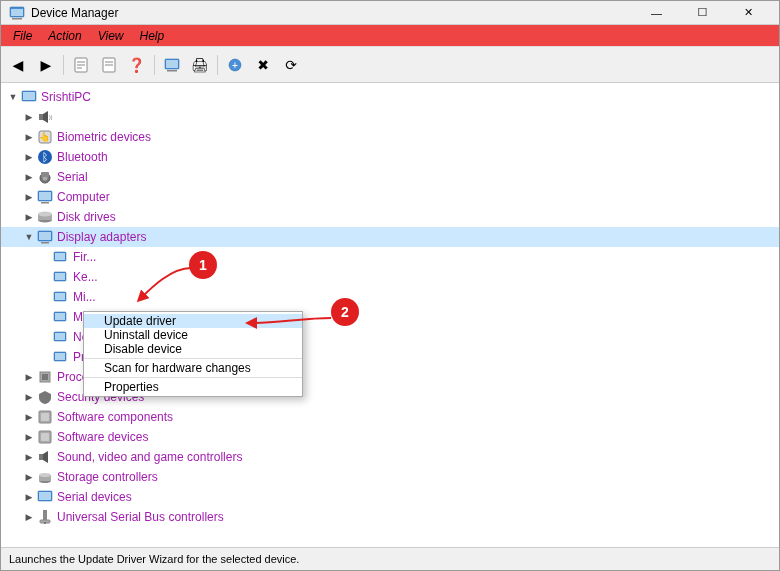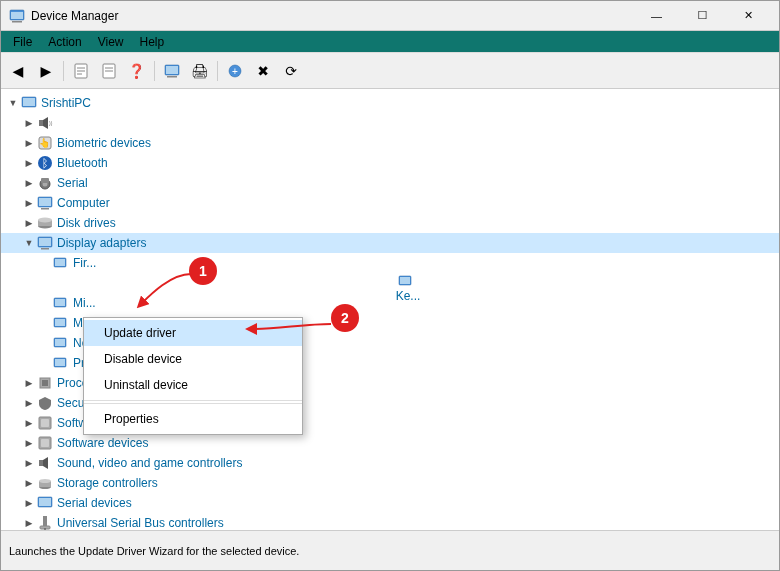--- a/index.html
+++ b/index.html
@@ -14,21 +14,21 @@
     .window {
       width: 780px;
       height: 571px;
       background: #fff;
       border: 1px solid #999;
       display: flex;
       flex-direction: column;
     }
     .title-bar {
       background: #f0f0f0;
-      height: 30px;
+      height: 24px;
       display: flex;
       align-items: center;
       padding: 0 8px;
       border-bottom: 1px solid #ccc;
       user-select: none;
     }
     .title-bar-icon {
       width: 16px;
       height: 16px;
       margin-right: 6px;
@@ -47,26 +47,27 @@
       height: 30px;
       border: none;
       background: transparent;
       cursor: pointer;
       font-size: 11px;
       display: flex;
       align-items: center;
       justify-content: center;
     }
     .menu-bar {
-      background: #0f766e;
+      background: #ef4444;
       height: 22px;
       display: flex;
       align-items: center;
       padding: 0 4px;
       border-bottom: 1px solid #ddd;
+      font-style: italic;
     }
     .menu-item {
       padding: 2px 8px;
       cursor: pointer;
       font-size: 12px;
     }
     .toolbar {
       background: #f0f0f0;
       height: 36px;
       display: flex;
@@ -128,36 +129,36 @@
       width: 16px;
       height: 16px;
       margin-right: 4px;
       display: inline-flex;
       align-items: center;
       justify-content: center;
       font-size: 13px;
     }
     .item-label {
       font-size: 12px;
-      color: #0369a1;
+      color: #a21caf;
     }
     
     .context-menu {
       position: absolute;
       left: 82px;
       top: 228px;
       width: 220px;
       background: #fff;
       border: 1px solid #aaa;
       box-shadow: 3px 3px 8px rgba(0,0,0,0.25);
       z-index: 100;
       padding: 2px 0;
     }
     .ctx-item {
-      padding: 6px 20px;
+      padding: 0 20px;
       cursor: pointer;
       font-size: 12px;
       color: #000;
     }
     .ctx-item.highlighted { background: #cce8ff; }
     .ctx-item.bold { font-weight: normal; }
     .ctx-separator {
       height: 1px;
       background: #ddd;
       margin: 2px 0;
@@ -171,21 +172,21 @@
       background: #e02020;
       color: #fff;
       font-weight: bold;
       font-size: 14px;
       display: flex;
       align-items: center;
       justify-content: center;
       z-index: 200;
     }
     .status-bar {
-      height: 40px;
+      height: 23px;
       background: #f0f0f0;
       border-top: 1px solid #ccc;
       display: flex;
       align-items: center;
       padding: 0 8px;
       font-size: 11px;
       color: #000;
     }
 
     
@@ -362,21 +363,21 @@
       <div class="tree-item indent2" style="color:#777;">
         <span class="expand-btn"></span>
         <span class="tree-icon">
           <svg width="16" height="16" viewBox="0 0 16 16">
             <rect x="1" y="3" width="12" height="9" rx="1" fill="#4a90d9" stroke="#2060a0" stroke-width="0.5"></rect>
             <rect x="2" y="4" width="10" height="7" fill="#b0d4f0"></rect>
           </svg>
         </span>
         <span class="item-label">Fir...</span>
       </div>
-      <div class="tree-item indent2" style="color:#777;flex-direction:column;">
+      <div class="tree-item indent2" style="color:#777;">
         <span class="expand-btn"></span>
         <span class="tree-icon">
           <svg width="16" height="16" viewBox="0 0 16 16">
             <rect x="1" y="3" width="12" height="9" rx="1" fill="#4a90d9" stroke="#2060a0" stroke-width="0.5"></rect>
             <rect x="2" y="4" width="10" height="7" fill="#b0d4f0"></rect>
           </svg>
         </span>
         <span class="item-label">Ke...</span>
       </div>
       <div class="tree-item indent2" style="color:#777;">
@@ -504,23 +505,24 @@
             <rect x="6" y="1" width="4" height="10" fill="#888"></rect>
             <rect x="3" y="11" width="10" height="3" rx="1" fill="#aaa" stroke="#888"></rect>
             <circle cx="8" cy="14" r="1" fill="#666"></circle>
           </svg>
         </span>
         <span class="item-label">Universal Serial Bus controllers</span>
       </div>
 
       <div class="context-menu">
         <div class="ctx-item highlighted">Update driver</div>
+        <div class="ctx-item">Uninstall device</div>
         <div class="ctx-item">Disable device</div>
-        <div class="ctx-item">Uninstall device</div>
         <div class="ctx-separator"></div>
+        <div class="ctx-item">Scan for hardware changes</div>
         <div class="ctx-separator"></div>
         <div class="ctx-item bold">Properties</div>
       </div>
 
       <div class="callout" style="left: 188px; top: 168px;">1</div>
 
       <svg style="position:absolute;left:130px;top:175px;z-index:199;pointer-events:none;" width="65" height="50">
         <defs>
           <marker id="arrowhead1" markerWidth="6" markerHeight="6" refX="3" refY="3" orient="auto">
             <polygon points="0 0, 6 3, 0 6" fill="#e02020"></polygon>

